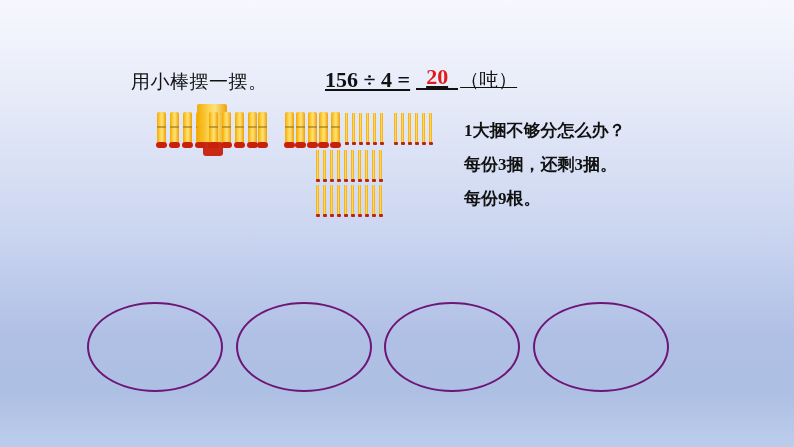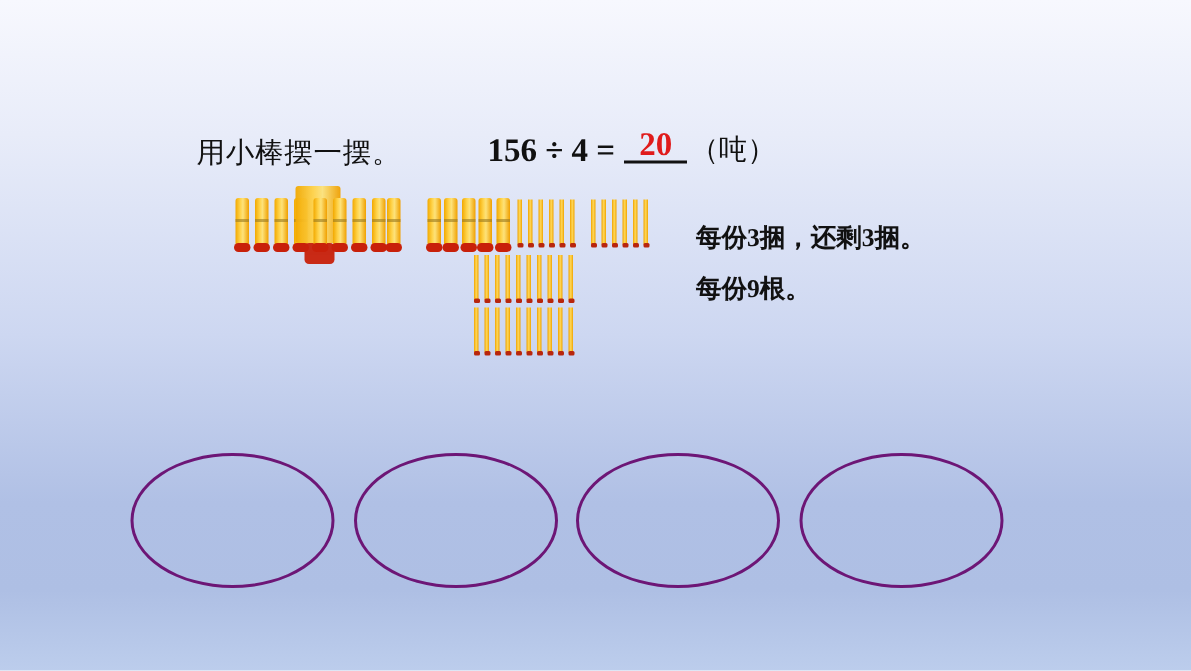--- a/index.html
+++ b/index.html
@@ -1,28 +1,28 @@
 <!DOCTYPE html>
 <html><head>
   <meta charset="utf-8">
   <style>
     html, body { margin: 0; padding: 0; }
     body {
       width: 794px; height: 447px; overflow: hidden; position: relative;
       background: linear-gradient(180deg, #f7f8fe 0%, #e8ecf9 20%, #cdd7f1 50%, #b0c0e5 75%, #aebfe4 88%, #bccdec 100%);
       font-family: "Liberation Serif", "DejaVu Serif", serif;
     }
-    .abs { position: absolute; margin-top: 20px; }
+    .abs { position: absolute; }
     .instruction {
       left: 131px; top: 69px; font-size: 19px; color: #111;
       font-family: "DejaVu Sans", sans-serif; letter-spacing: 0.5px;
     }
     .equation {
       left: 325px; top: 67px; font-size: 22px; color: #111; font-weight: bold;
-      display: flex; align-items: flex-start; white-space: nowrap;
+      display: flex; align-items: center; white-space: nowrap; text-decoration: underline;
     }
     .equation .blank {
       display: inline-block; width: 42px; border-bottom: 2px solid #111;
       text-align: center; color: #e01b1b; margin-left: 6px; line-height: 22px;
       position: relative; top: -2px;
     }
     .equation .unit {
       font-family: "DejaVu Sans", sans-serif; font-weight: normal; font-size: 19px; margin-left: 2px;
     }
     .steps {
@@ -154,20 +154,21 @@
   <div class="stick" style="left:187px;top:85px"></div>
   <div class="stick" style="left:194px;top:85px"></div>
   <div class="stick" style="left:201px;top:85px"></div>
   <div class="stick" style="left:208px;top:85px"></div>
   <div class="stick" style="left:215px;top:85px"></div>
   <div class="stick" style="left:222px;top:85px"></div>
   <div class="stick" style="left:229px;top:85px"></div>
 </div>
 
 <div class="abs steps">
+  <div class="line">1大捆不够分怎么办？</div>
   <div class="gap"></div>
   <div class="line">每份3捆，还剩3捆。</div>
   <div class="gap"></div>
   <div class="line">每份9根。</div>
 </div>
 
 <div class="ellipse" style="left:87px"></div>
 <div class="ellipse" style="left:236px"></div>
 <div class="ellipse" style="left:384px"></div>
 <div class="ellipse" style="left:533px"></div>

